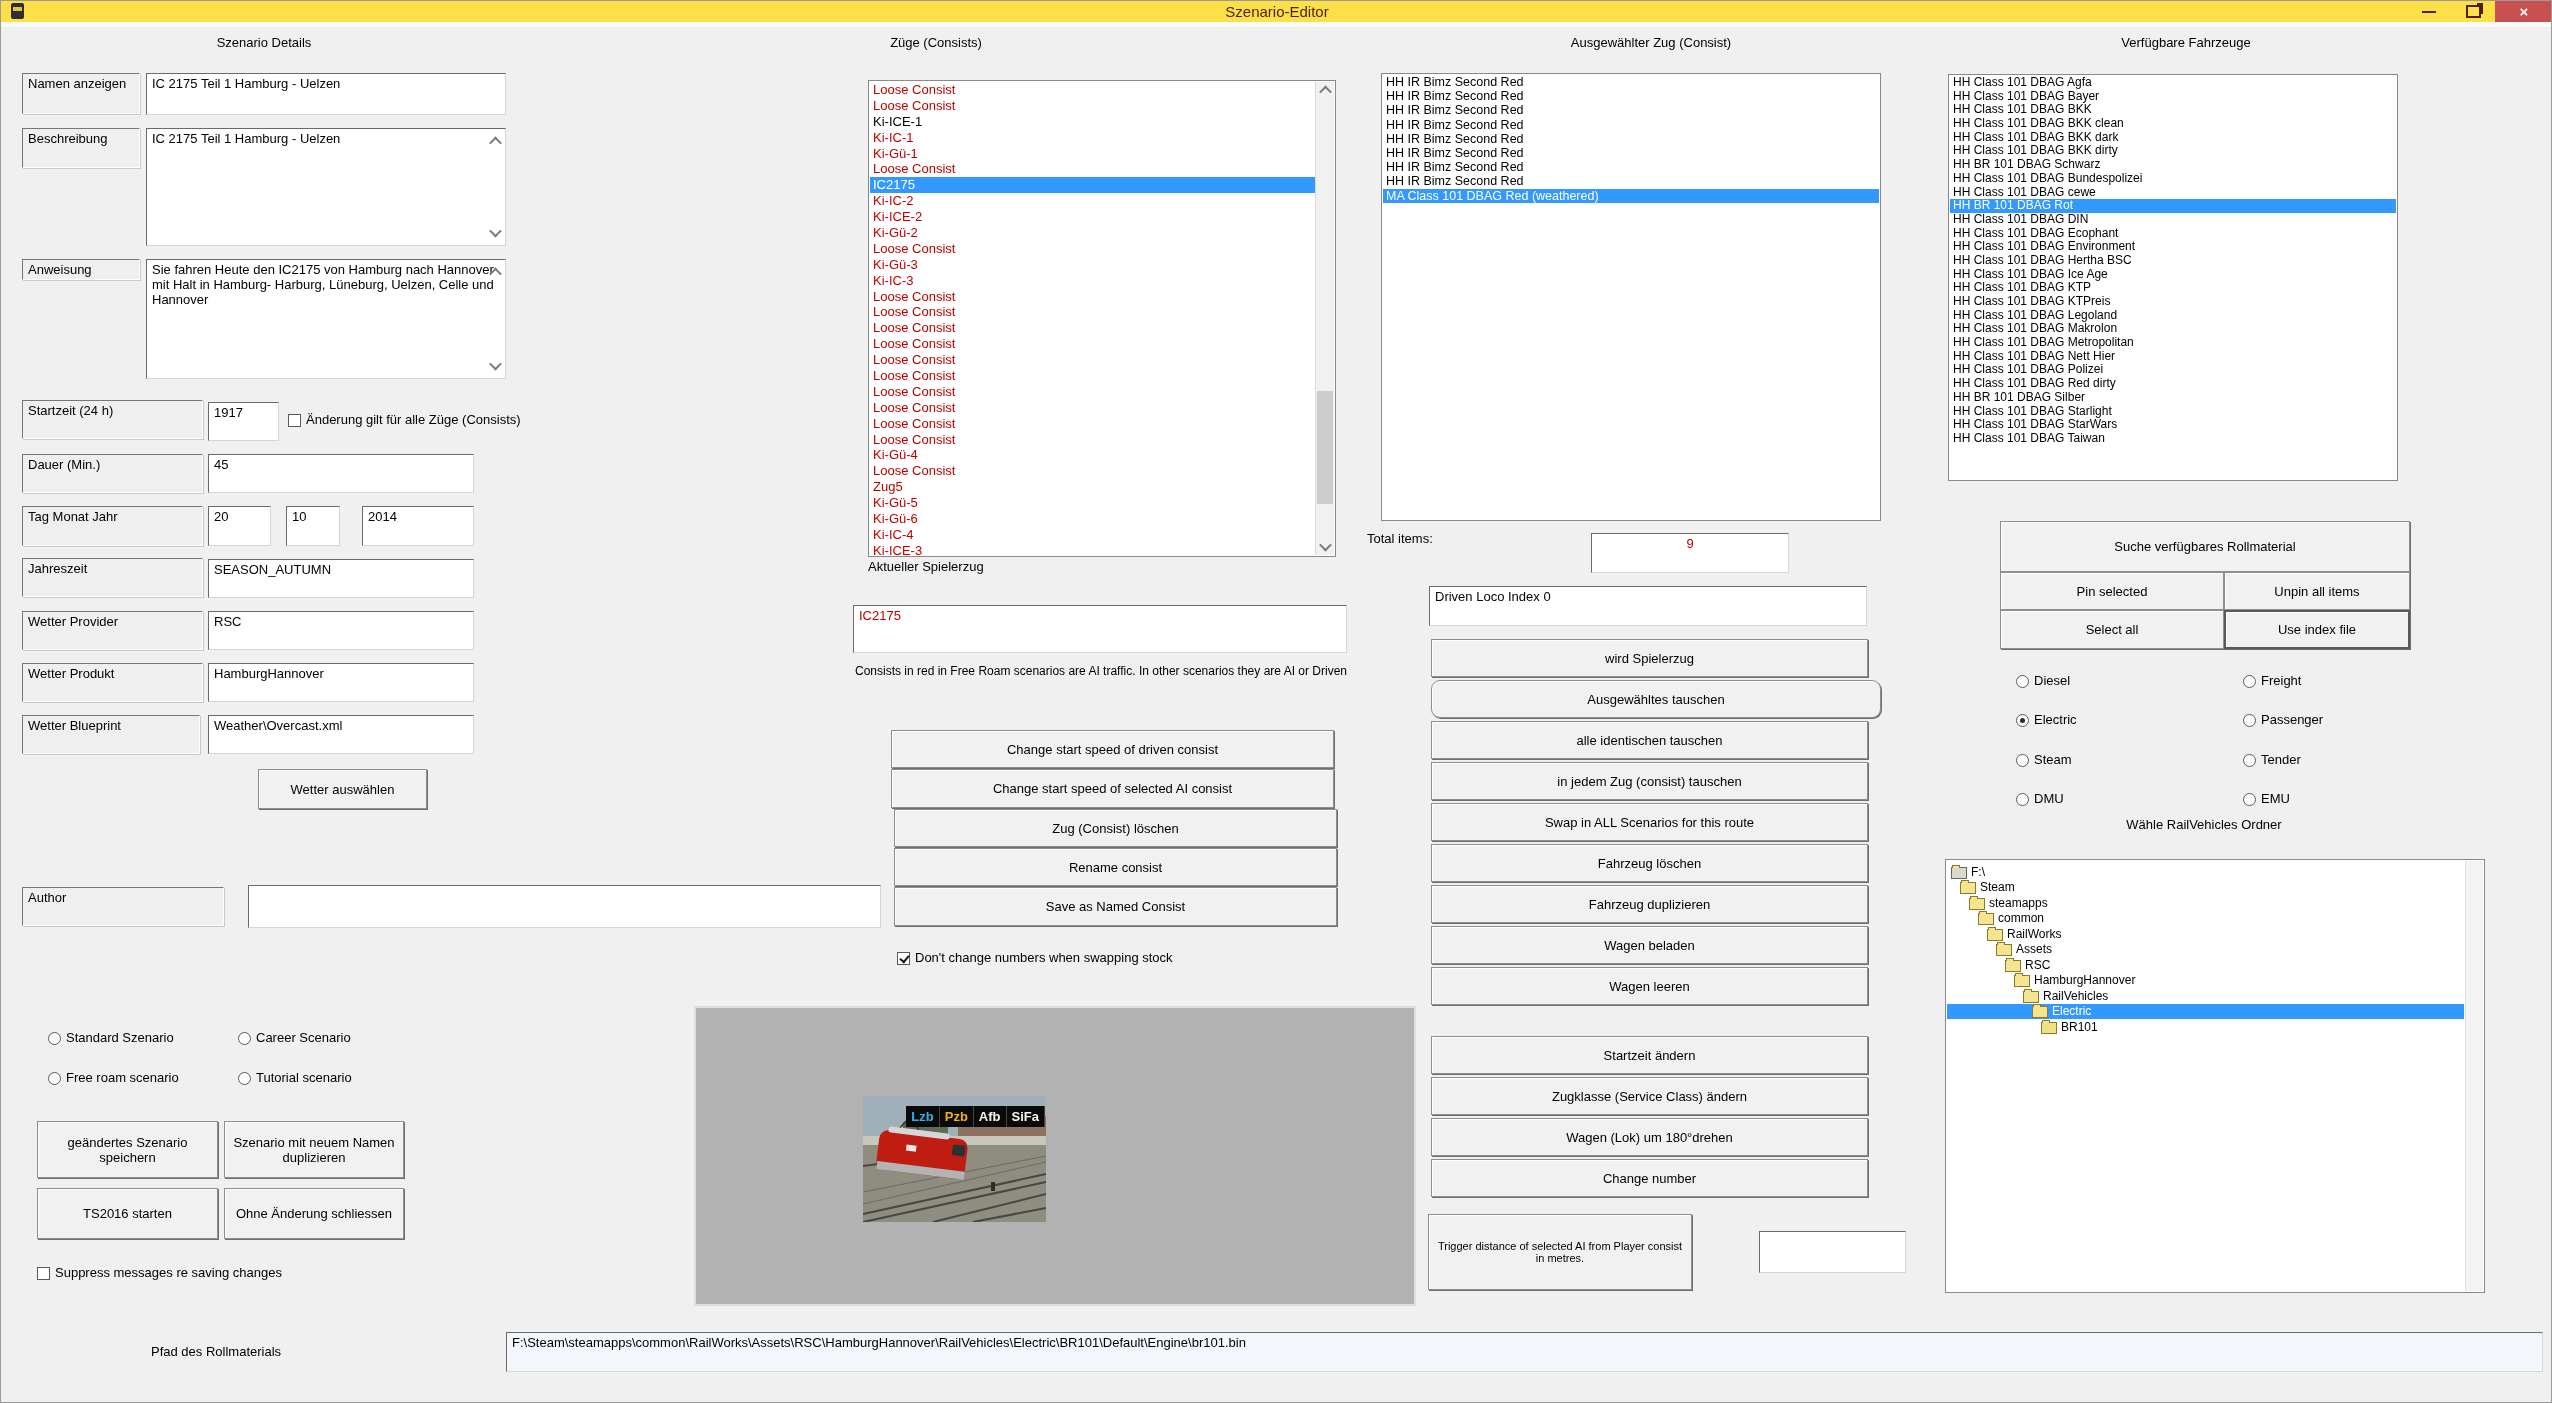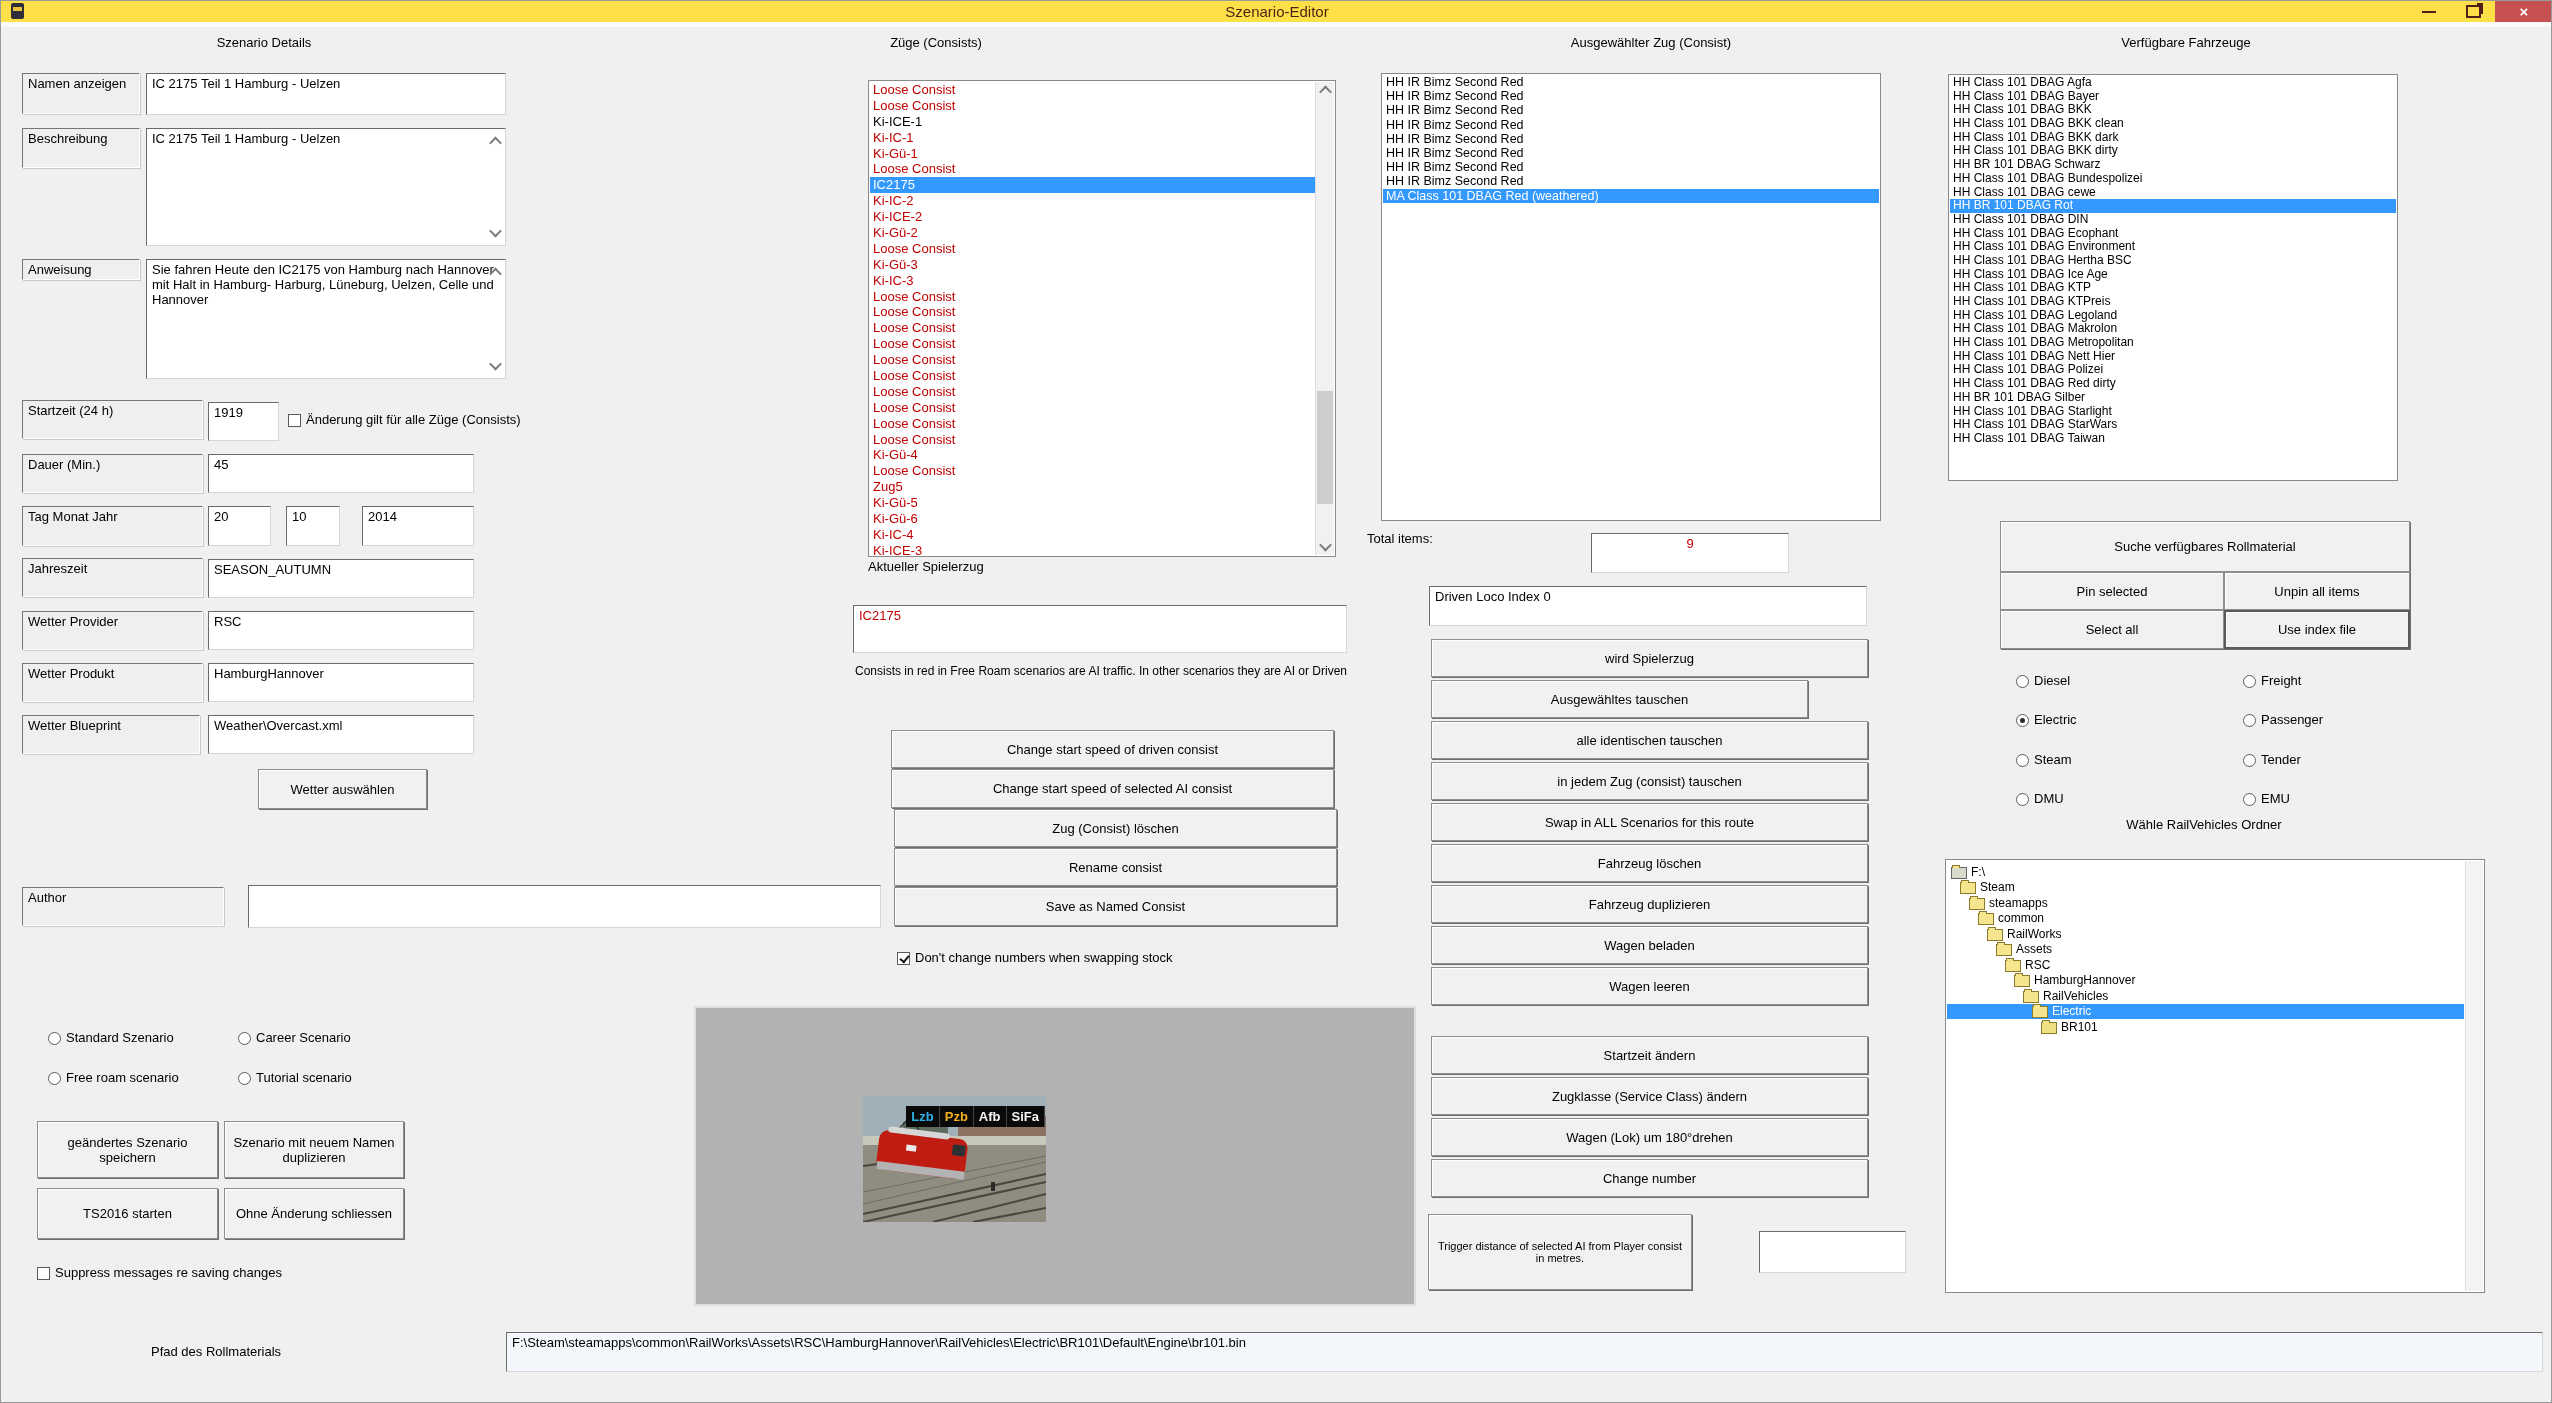--- a/index.html
+++ b/index.html
@@ -113,21 +113,21 @@
     <span>Sie fahren Heute den IC2175 von Hamburg nach Hannover mit Halt in Hamburg- Harburg, Lüneburg, Uelzen, Celle und Hannover</span>
     <span class="fchev" style="top:8px;">
         <i class="chev cup"></i>
       </span>
     <span class="fchev" style="bottom:8px;">
         <i class="chev cdown"></i>
       </span>
   </div>
 
   <div class="abs lbl" style="left:21px;top:399px;width:181px;height:39px;">Startzeit (24 h)</div>
-  <div class="abs field" style="left:207px;top:401px;width:71px;height:39px;">1919</div>
+  <div class="abs field" style="left:207px;top:401px;width:71px;height:39px;">1917</div>
   <div class="abs checkbox" style="left:287px;top:413px;"></div>
   <div class="abs" style="left:305px;top:411px;">Änderung gilt für alle Züge (Consists)</div>
 
   <div class="abs lbl" style="left:21px;top:453px;width:181px;height:39px;">Dauer (Min.)</div>
   <div class="abs field" style="left:207px;top:453px;width:266px;height:39px;">45</div>
 
   <div class="abs lbl" style="left:21px;top:505px;width:181px;height:40px;">Tag Monat Jahr</div>
   <div class="abs field" style="left:207px;top:505px;width:63px;height:40px;">20</div>
   <div class="abs field" style="left:285px;top:505px;width:54px;height:40px;">10</div>
   <div class="abs field" style="left:361px;top:505px;width:112px;height:40px;">2014</div>
@@ -284,21 +284,21 @@
         <div class="row sel">MA Class 101 DBAG Red (weathered)</div>
       </div>
   </div>
 
   <div class="abs" style="left:1366px;top:530px;">Total items:</div>
   <div class="abs field red center" style="left:1590px;top:532px;width:198px;height:40px;text-align:center;">9</div>
 
   <div class="abs field" style="left:1428px;top:585px;width:438px;height:40px;">Driven Loco Index 0</div>
 
   <div class="abs btn" style="left:1430px;top:638px;width:437px;height:38px;">wird Spielerzug</div>
-  <div class="abs btn" style="left:1430px;top:679px;width:377px;height:38px;">Ausgewähltes tauschen</div>
+  <div class="abs btn" style="left:1430px;top:679px;width:450px;height:38px;border-radius:9px;">Ausgewähltes tauschen</div>
   <div class="abs btn" style="left:1430px;top:720px;width:437px;height:38px;">alle identischen tauschen</div>
   <div class="abs btn" style="left:1430px;top:761px;width:437px;height:38px;">in jedem Zug (consist) tauschen</div>
   <div class="abs btn" style="left:1430px;top:802px;width:437px;height:38px;">Swap in ALL Scenarios for this route</div>
   <div class="abs btn" style="left:1430px;top:843px;width:437px;height:38px;">Fahrzeug löschen</div>
   <div class="abs btn" style="left:1430px;top:884px;width:437px;height:38px;">Fahrzeug duplizieren</div>
   <div class="abs btn" style="left:1430px;top:925px;width:437px;height:38px;">Wagen beladen</div>
   <div class="abs btn" style="left:1430px;top:966px;width:437px;height:38px;">Wagen leeren</div>
 
   <div class="abs btn" style="left:1430px;top:1035px;width:437px;height:38px;">Startzeit ändern</div>
   <div class="abs btn" style="left:1430px;top:1076px;width:437px;height:38px;">Zugklasse (Service Class) ändern</div>

